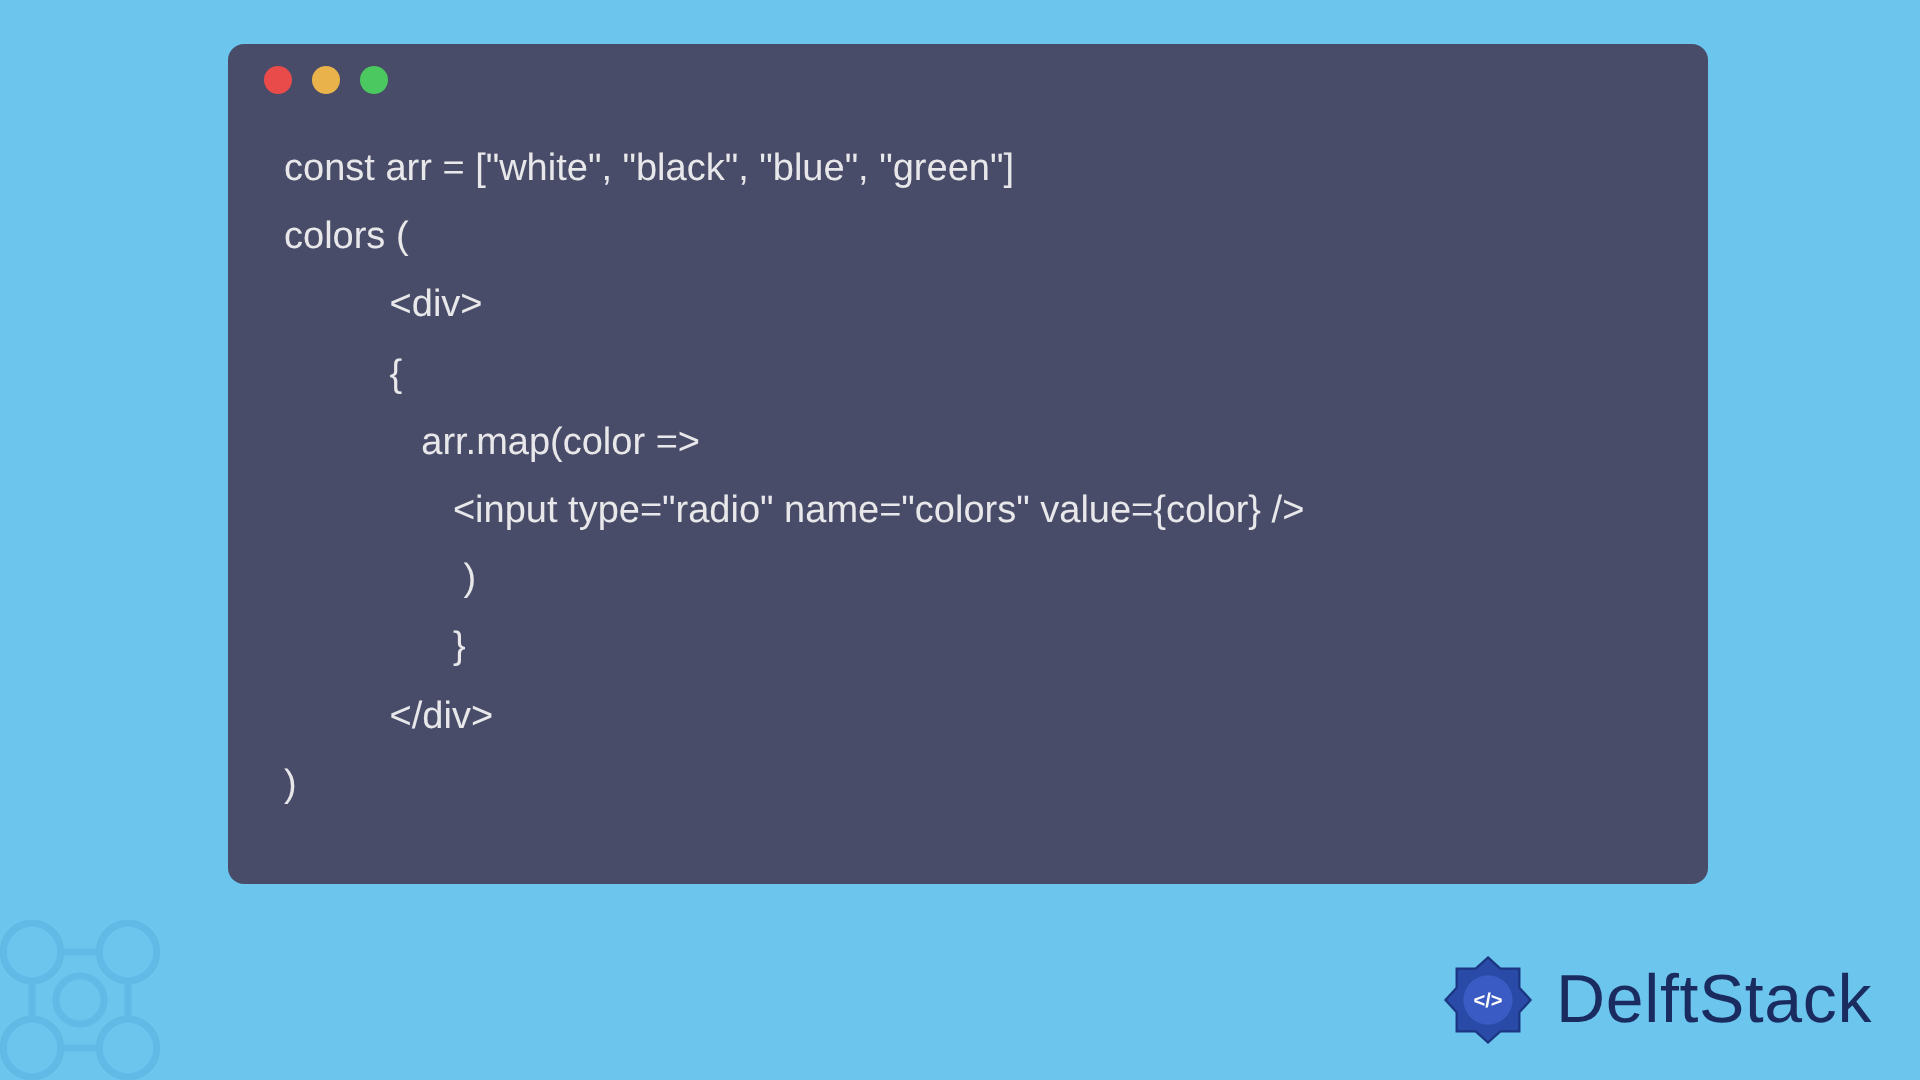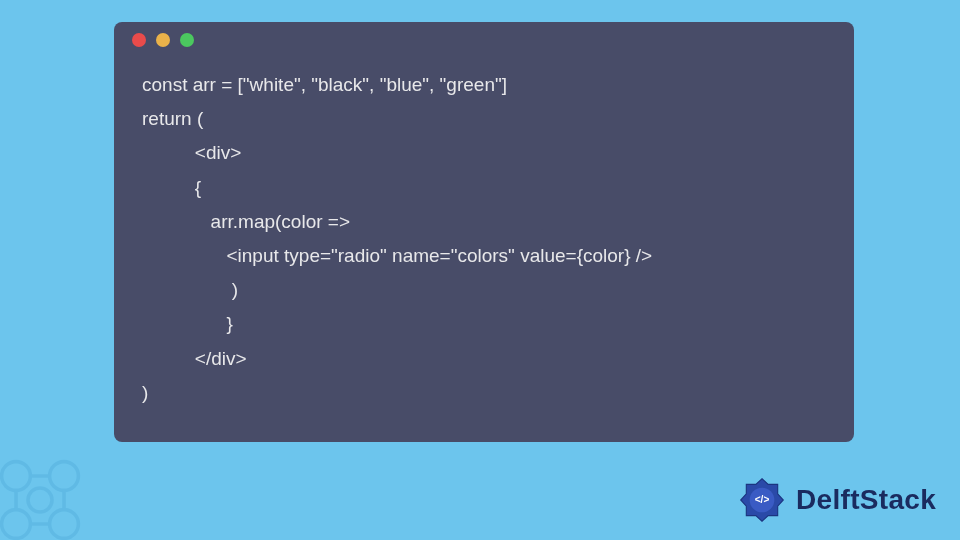--- a/index.html
+++ b/index.html
@@ -55,22 +55,22 @@
       display: flex;
       align-items: center;
       gap: 6px;
     }
     .logo-badge {
       width: 56px;
       height: 56px;
       position: relative;
     }
     .logo-text {
-      font-size: 28px;
-      font-weight: 700;
+      font-size: 34px;
+      font-weight: 400;
       color: #1a2b5f;
       letter-spacing: 0.3px;
     }
     .bg-deco {
       position: absolute;
       bottom: -20px;
       left: -20px;
       width: 120px;
       height: 120px;
       opacity: 0.35;
@@ -92,21 +92,21 @@
   </svg>
 </div>
 
 <div class="code-window">
   <div class="titlebar">
     <div class="dot dot-red"></div>
     <div class="dot dot-yellow"></div>
     <div class="dot dot-green"></div>
   </div>
   <div class="code-content"><span>const arr = ["white", "black", "blue", "green"]</span>
-<span>return (</span>
+<span>colors (</span>
 <span>          &lt;div&gt;</span>
 <span>          {</span>
 <span>             arr.map(color =&gt;</span>
 <span>                &lt;input type="radio" name="colors" value={color} /&gt;</span>
 <span>                 )</span>
 <span>                }</span>
 <span>          &lt;/div&gt;</span>
 <span>)</span></div>
 </div>
 

